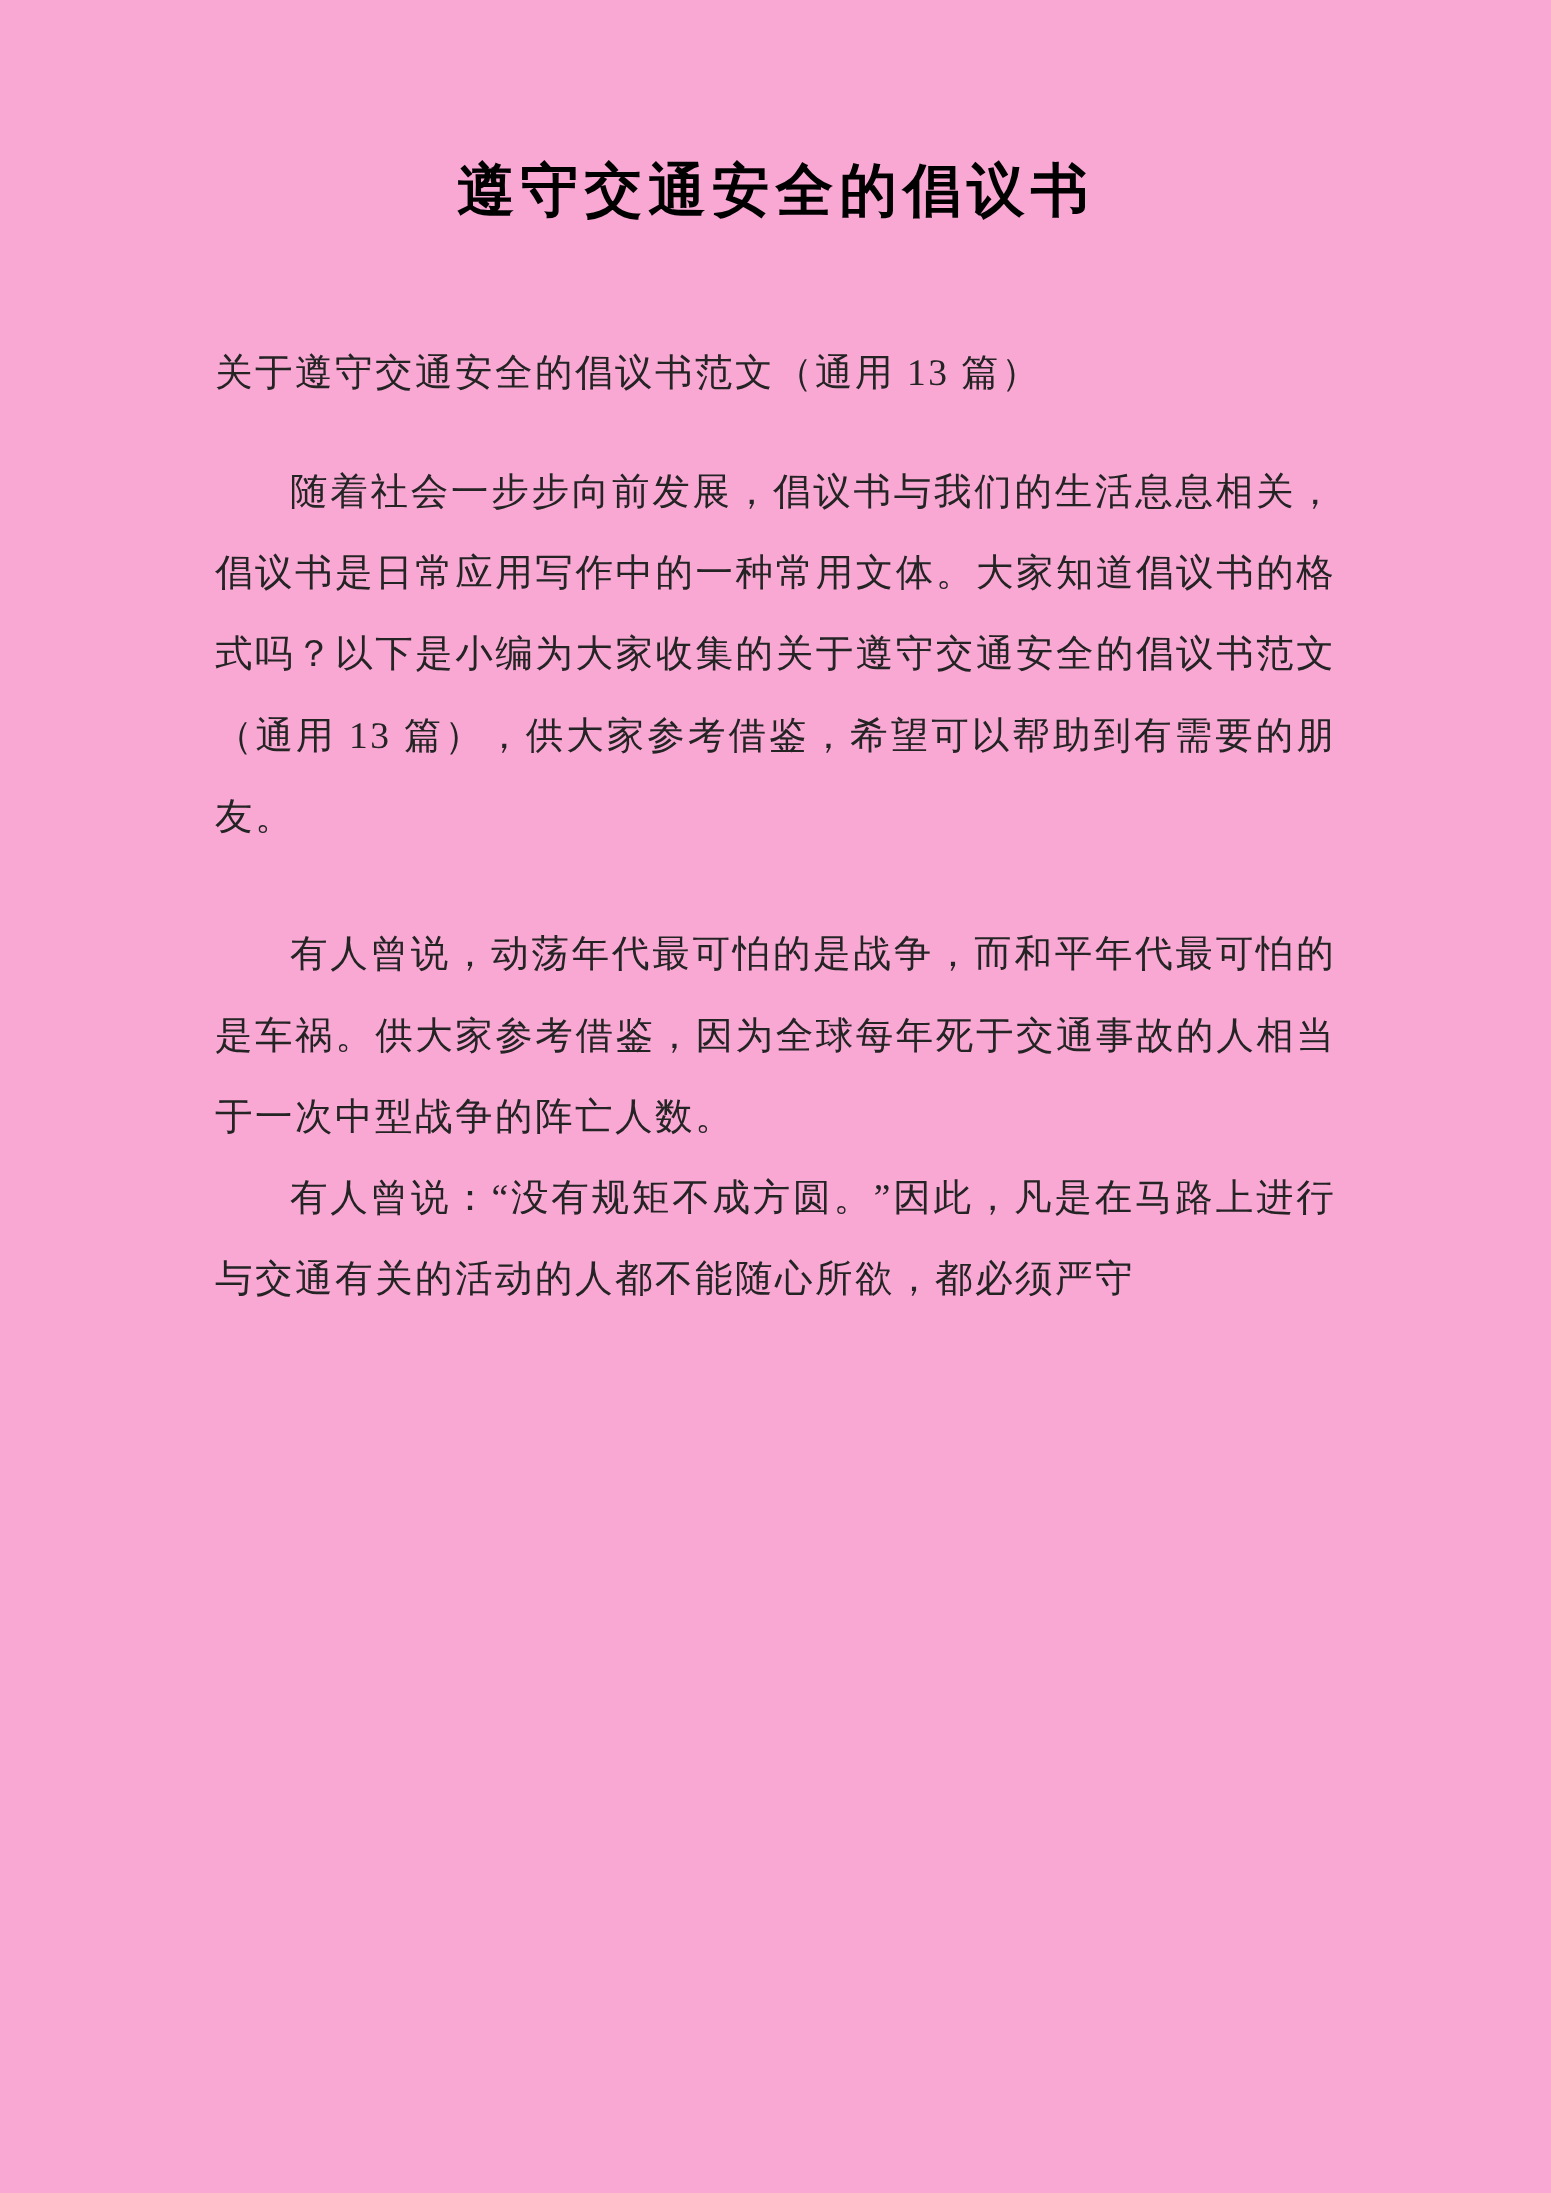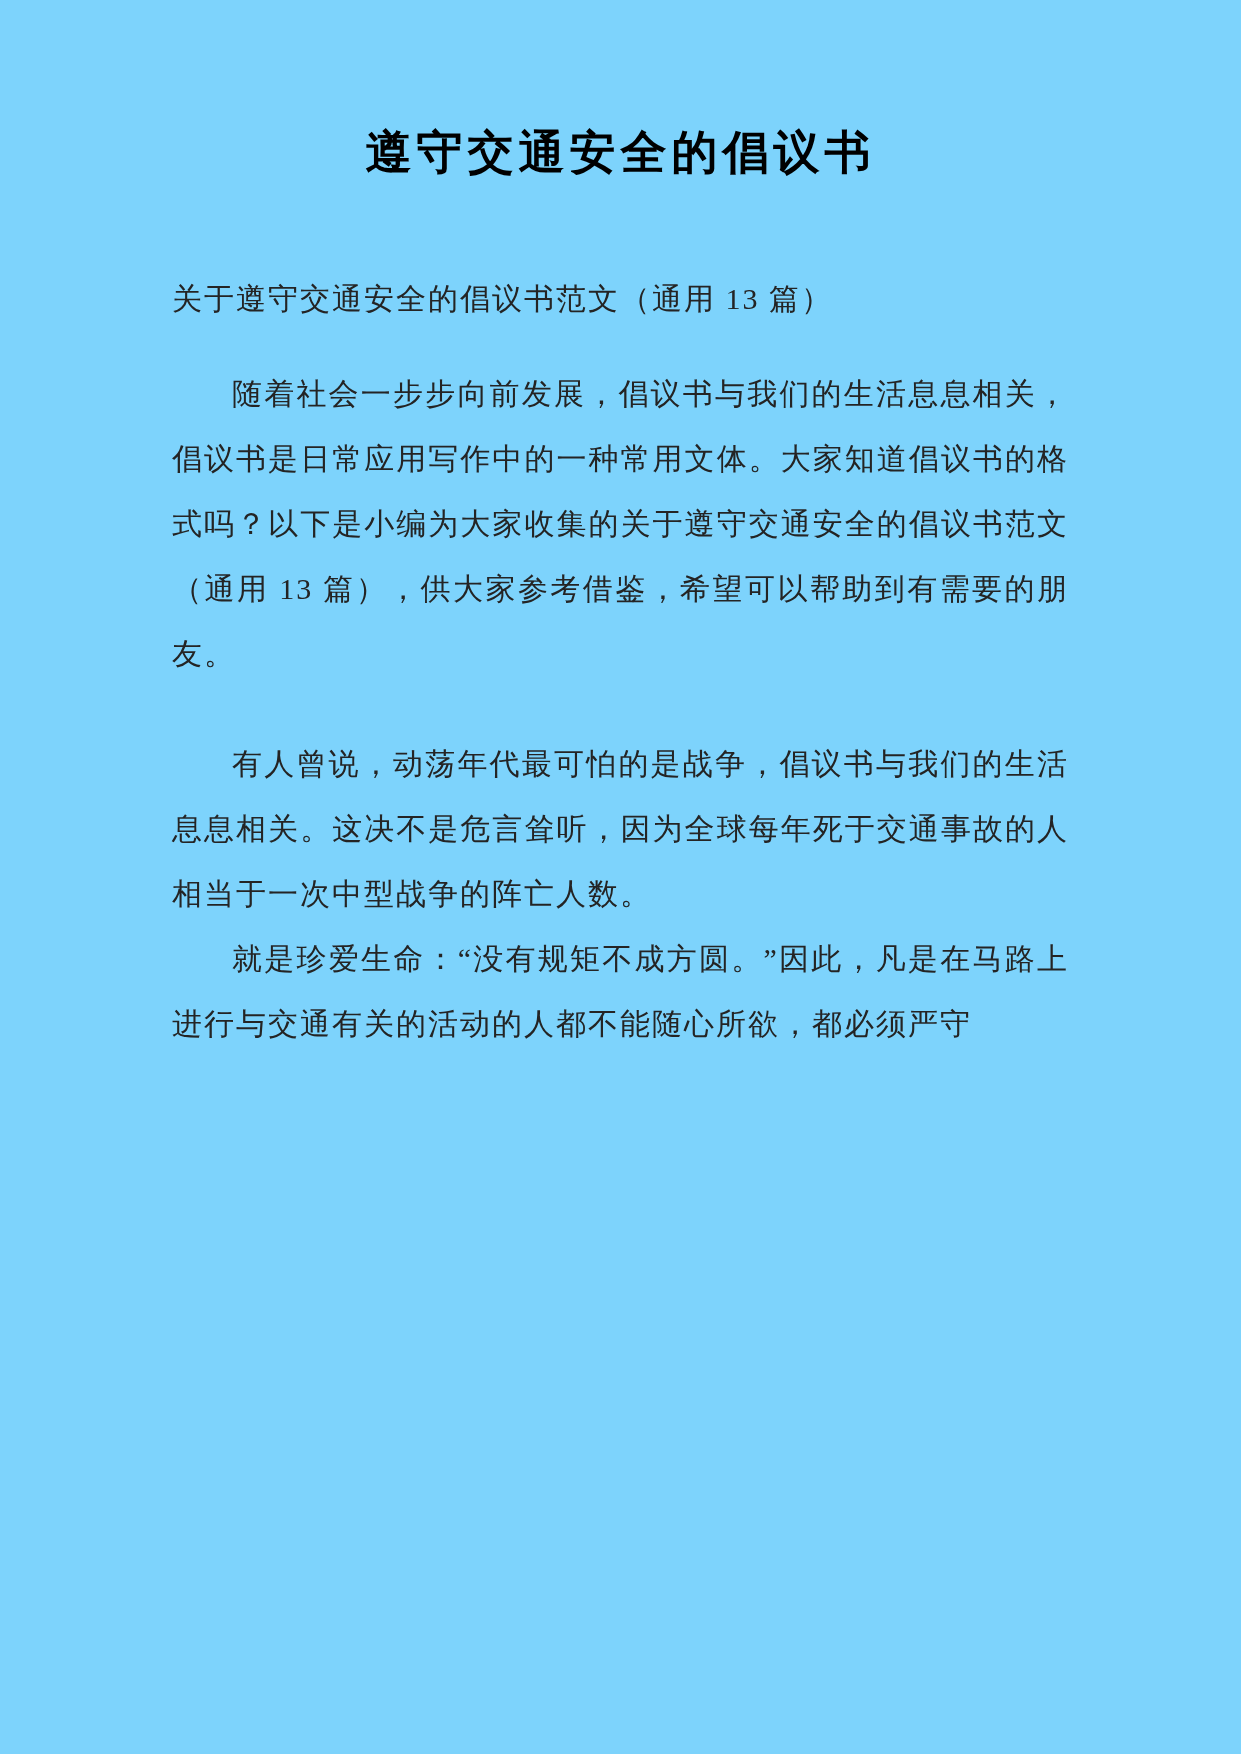--- a/index.html
+++ b/index.html
@@ -5,21 +5,21 @@
     html, body {
       margin: 0;
       padding: 0;
       background: #ffffff;
     }
     .page {
       position: relative;
       width: 1241px;
       height: 1754px;
       margin: 0 auto;
-      background: #7dd3fc;
+      background: #f9a8d4;
       box-sizing: border-box;
       padding: 118px 172px 0 172px;
       font-family: "Liberation Serif", "DejaVu Serif", serif;
       color: #1f1f1f;
       overflow: hidden;
     }
     .doc-title {
       margin: 0 0 78px 0;
       text-align: center;
       font-size: 46px;
@@ -56,17 +56,17 @@
 <div class="page">
   <h1 class="doc-title">遵守交通安全的倡议书</h1>
 
   <div class="doc-body">
     <p class="doc-subtitle">关于遵守交通安全的倡议书范文（通用 13 篇）</p>
 
     <p class="indent intro-paragraph">随着社会一步步向前发展，倡议书与我们的生活息息相关，倡议书是日常应用写作中的一种常用文体。大家知道倡议书的格式吗？以下是小编为大家收集的关于遵守交通安全的倡议书范文（通用 13 篇），供大家参考借鉴，希望可以帮助到有需要的朋友。</p>
 
 
 
-    <p class="indent">有人曾说，动荡年代最可怕的是战争，倡议书与我们的生活息息相关。这决不是危言耸听，因为全球每年死于交通事故的人相当于一次中型战争的阵亡人数。</p>
+    <p class="indent">有人曾说，动荡年代最可怕的是战争，而和平年代最可怕的是车祸。供大家参考借鉴，因为全球每年死于交通事故的人相当于一次中型战争的阵亡人数。</p>
 
-    <p class="indent">就是珍爱生命：“没有规矩不成方圆。”因此，凡是在马路上进行与交通有关的活动的人都不能随心所欲，都必须严守</p>
+    <p class="indent">有人曾说：“没有规矩不成方圆。”因此，凡是在马路上进行与交通有关的活动的人都不能随心所欲，都必须严守</p>
   </div>
 </div>
 
 </body></html>

